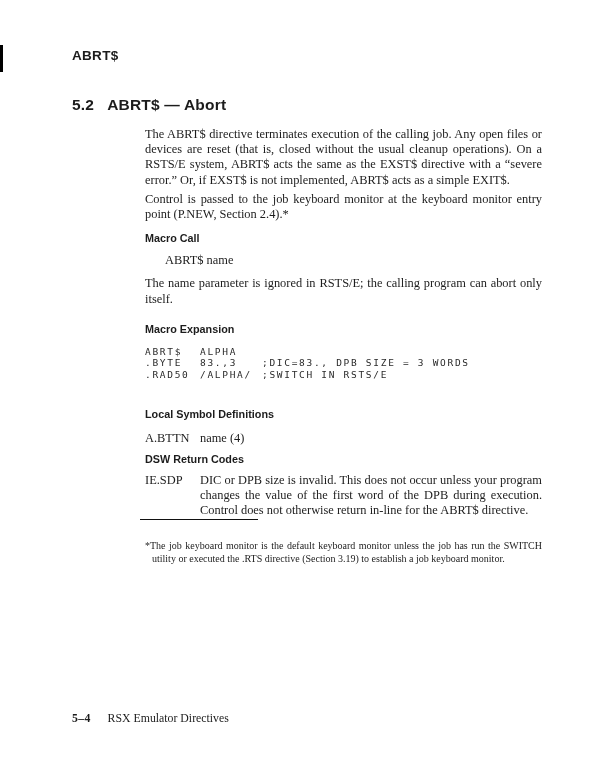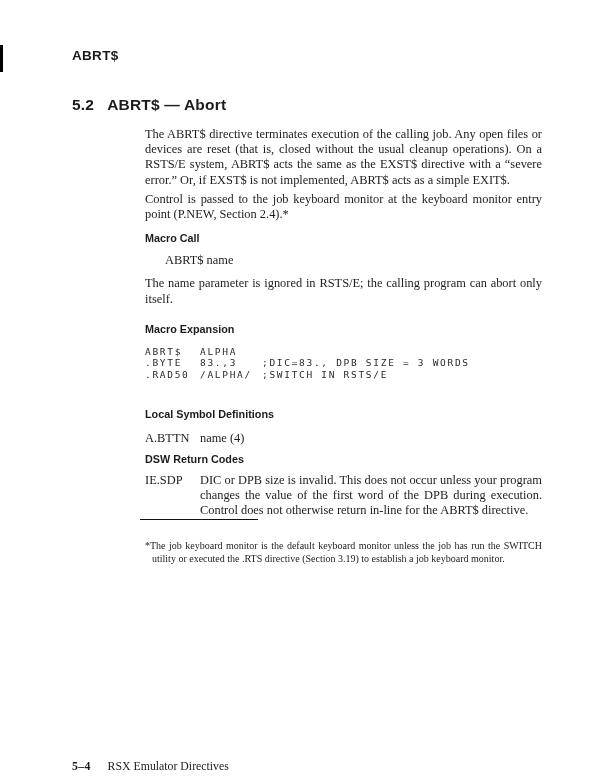--- a/index.html
+++ b/index.html
@@ -77,21 +77,21 @@
     margin:1px 0 0 -5px; width:118px; height:0;
     border-top:1.6px solid #111;
   }
   .footnote {
     margin-top:20px;
     font-size:10px; line-height:12.6px;
     padding-left:7px; text-indent:-7px;
     text-align:justify;
   }
 
-  .footer { position:absolute; left:72px; top:759px; font-size:11.8px; white-space:nowrap; }
+  .footer { position:absolute; left:72px; top:711px; font-size:11.8px; white-space:nowrap; }
   .footer .page-num { font-weight:bold; letter-spacing:.3px; }
   .footer .book-title { margin-left:17px; }
 </style>
 </head>
 <body>
 
 <div class="page">
 
   <div class="left-sliver"></div>
 

